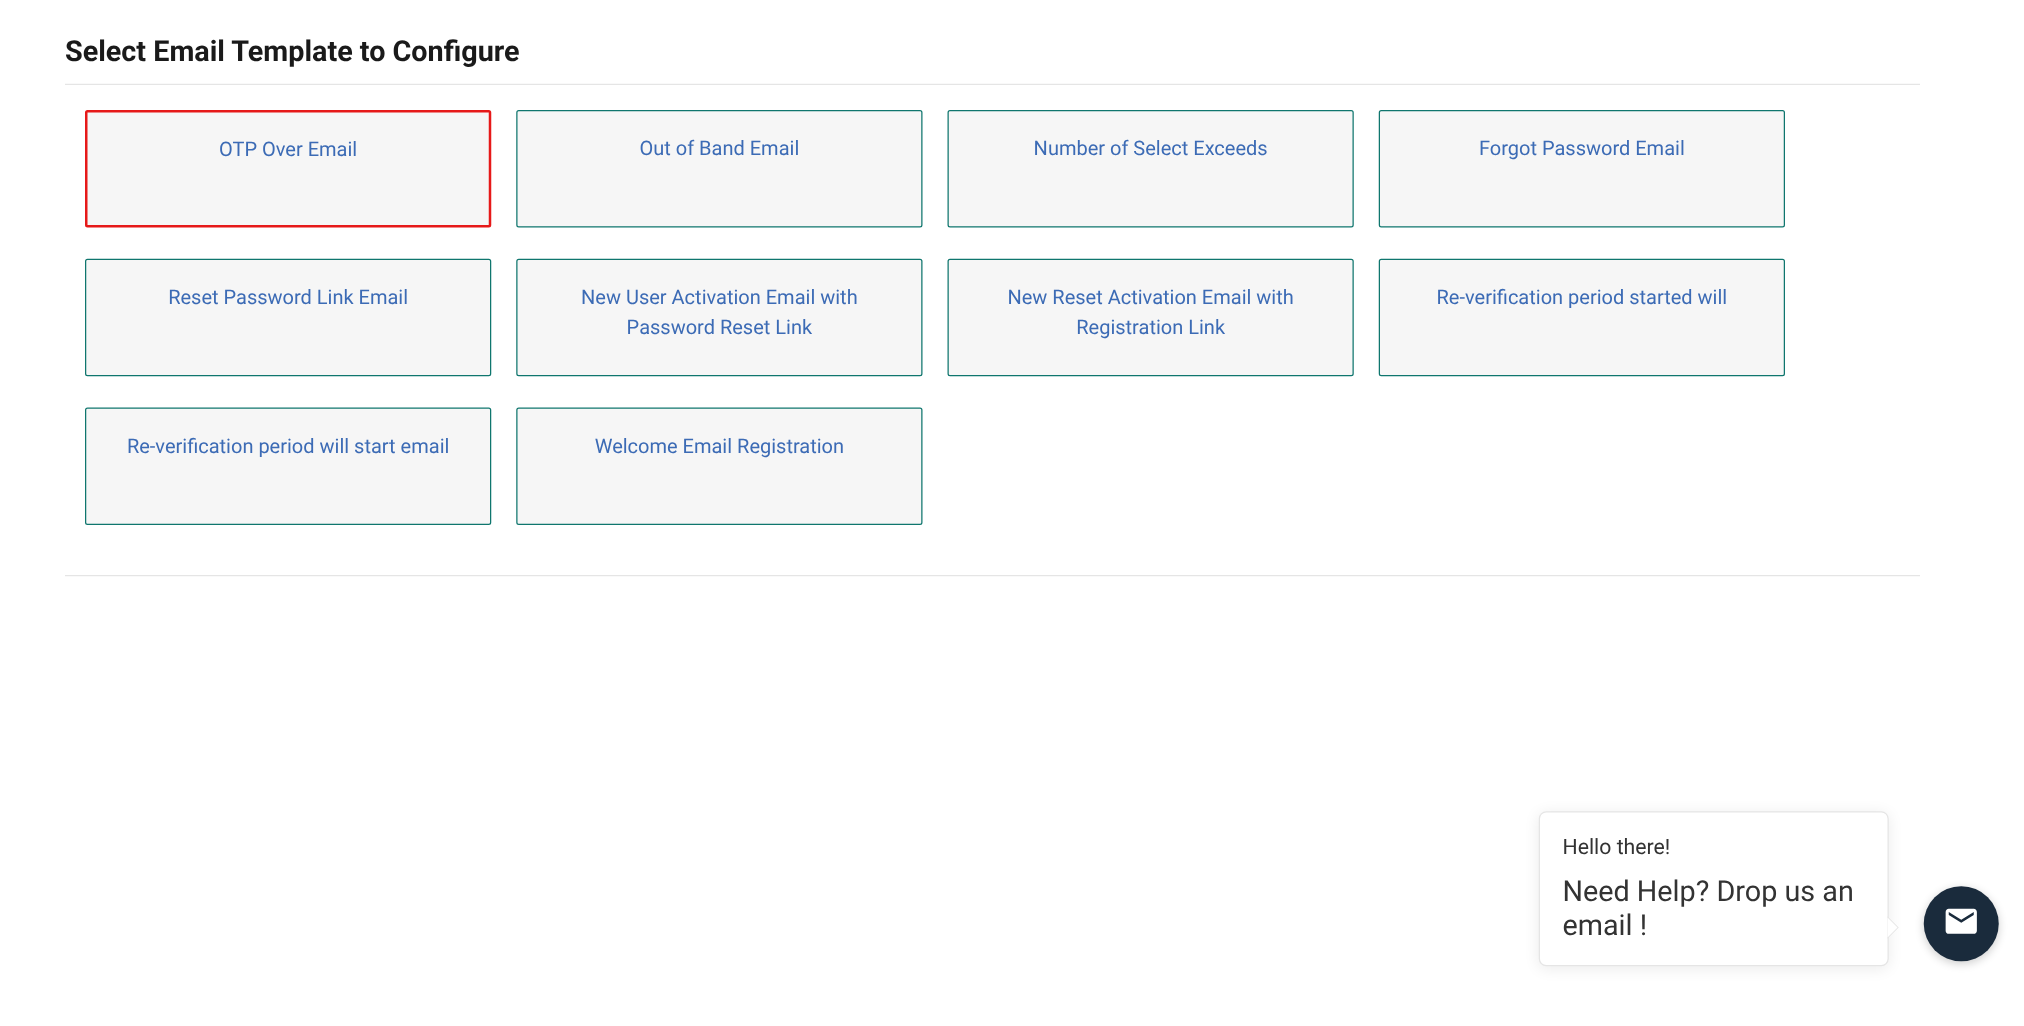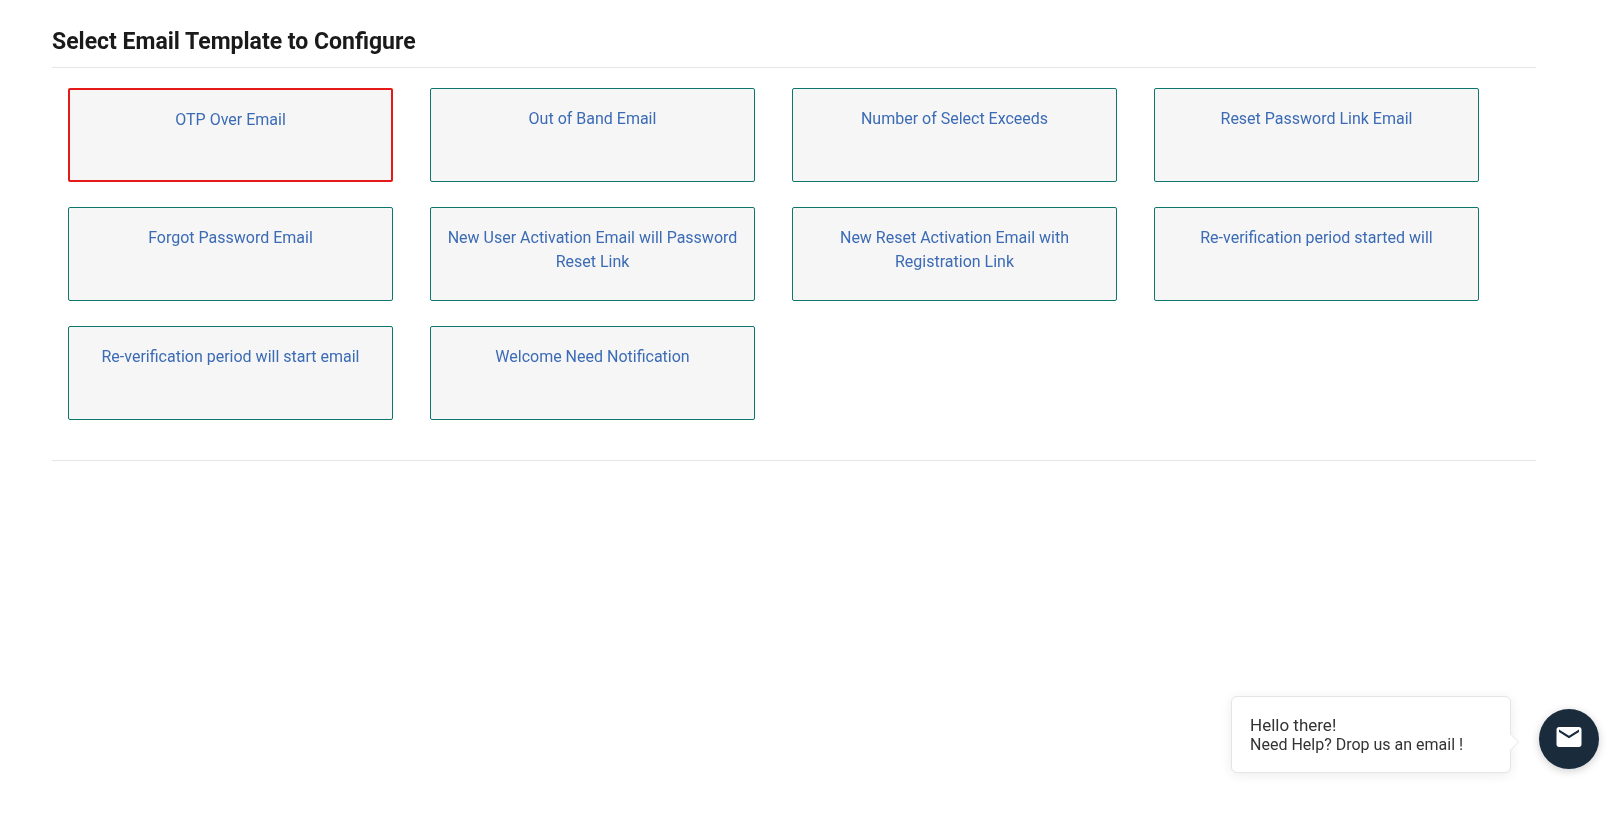--- a/index.html
+++ b/index.html
@@ -26,21 +26,21 @@
       color: #1a1a1a;
       padding-bottom: 12px;
       border-bottom: 1px solid #e5e5e5;
       margin-bottom: 20px;
       width: 1484px;
     }
     
     .card-grid {
       display: grid;
       grid-template-columns: repeat(4, 325px);
-      gap: 25px 37px;
+      gap: 25px 20px;
       padding-left: 16px;
       padding-bottom: 40px;
     }
     
     .card {
       background: #f6f6f6;
       border: 1px solid #0f766e;
       border-radius: 2px;
       height: 94px;
       padding: 18px 14px;
@@ -76,24 +76,25 @@
       background: #ffffff;
       border: 1px solid #e5e5e5;
       border-radius: 6px;
       box-shadow: 0 2px 12px rgba(0,0,0,0.08);
       padding: 18px 18px;
     }
     
     .chat-popup-text1 {
       font-size: 17px;
       color: #333333;
+      margin-bottom: 12px;
     }
     
     .chat-popup-text2 {
-      font-size: 16px;
+      font-size: 23px;
       color: #333333;
     }
     
     .chat-popup-arrow {
       position: absolute;
       right: -8px;
       bottom: 22px;
       width: 0;
       height: 0;
       border-top: 8px solid transparent;
@@ -143,39 +144,39 @@
     <div class="card selected">
       <span class="card-label">OTP Over Email</span>
     </div>
     <div class="card">
       <span class="card-label">Out of Band Email</span>
     </div>
     <div class="card">
       <span class="card-label">Number of Select Exceeds</span>
     </div>
     <div class="card">
+      <span class="card-label">Forgot Password Email</span>
+    </div>
+    <div class="card">
       <span class="card-label">Reset Password Link Email</span>
     </div>
     <div class="card">
-      <span class="card-label">Forgot Password Email</span>
-    </div>
-    <div class="card">
-      <span class="card-label">New User Activation Email will Password Reset Link</span>
+      <span class="card-label">New User Activation Email with Password Reset Link</span>
     </div>
     <div class="card">
       <span class="card-label">New Reset Activation Email with Registration Link</span>
     </div>
     <div class="card">
       <span class="card-label">Re-verification period started will</span>
     </div>
     <div class="card">
       <span class="card-label">Re-verification period will start email</span>
     </div>
     <div class="card">
-      <span class="card-label">Welcome Need Notification</span>
+      <span class="card-label">Welcome Email Registration</span>
     </div>
   </div>
 
   <div class="bottom-divider"></div>
 </div>
 
 <div class="chat-popup">
   <div class="chat-popup-text1">Hello there!</div>
   <div class="chat-popup-text2">Need Help? Drop us an email !</div>
   <div class="chat-popup-arrow-border"></div>

